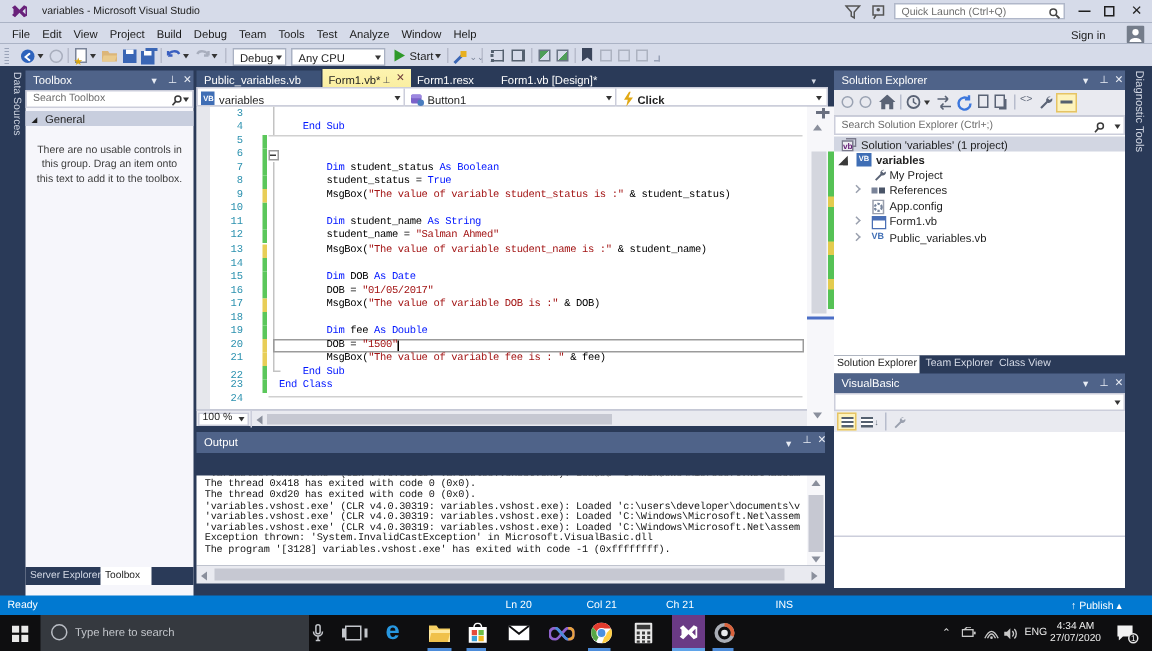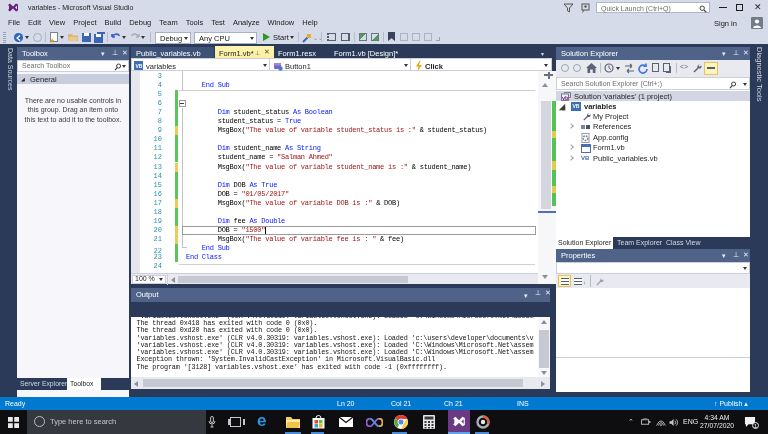--- a/index.html
+++ b/index.html
@@ -264,21 +264,21 @@
 
   <div class="abs" style="left:51px;top:154.5px;width:354px;height:9px;border:1px solid #9b9b9b"></div>
   <div class="abs" style="left:133.6px;top:155.5px;width:1px;height:7px;background:#000"></div>
 <div class="cl" style="left:55px;top:10.05px"><span class="k">    End Sub</span></div>
     <div class="cl" style="left:55px;top:37.20px">        <span class="k">Dim</span> student_status <span class="k">As Boolean</span></div>
     <div class="cl" style="left:55px;top:46.25px">        student_status = <span class="k">True</span></div>
     <div class="cl" style="left:55px;top:55.30px">        MsgBox(<span class="s">"The value of variable student_status is :"</span> &amp; student_status)</div>
     <div class="cl" style="left:55px;top:73.40px">        <span class="k">Dim</span> student_name <span class="k">As String</span></div>
     <div class="cl" style="left:55px;top:82.45px">        student_name = <span class="s">"Salman Ahmed"</span></div>
     <div class="cl" style="left:55px;top:91.50px">        MsgBox(<span class="s">"The value of variable student_name is :"</span> &amp; student_name)</div>
-    <div class="cl" style="left:55px;top:109.60px">        <span class="k">Dim</span> DOB <span class="k">As True</span></div>
+    <div class="cl" style="left:55px;top:109.60px">        <span class="k">Dim</span> DOB <span class="k">As Date</span></div>
     <div class="cl" style="left:55px;top:118.65px">        DOB = <span class="s">"01/05/2017"</span></div>
     <div class="cl" style="left:55px;top:127.70px">        MsgBox(<span class="s">"The value of variable DOB is :"</span> &amp; DOB)</div>
     <div class="cl" style="left:55px;top:145.80px">        <span class="k">Dim</span> fee <span class="k">As Double</span></div>
     <div class="cl" style="left:55px;top:154.85px">        DOB = <span class="s">"1500"</span></div>
     <div class="cl" style="left:55px;top:163.90px">        MsgBox(<span class="s">"The value of variable fee is : "</span> &amp; fee)</div>
     <div class="cl" style="left:55px;top:172.95px"><span class="k">    End Sub</span></div>
     <div class="cl" style="left:55px;top:182.00px"><span class="k">End Class</span></div>
   </div>
 
 <div class="abs" style="left:538px;top:71px;width:18px;height:213px;background:#F7F7FA">
@@ -414,21 +414,21 @@
 
   <div class="abs" style="left:0;top:190px;width:194px;height:11.5px;background:#2A3A58">
     <span style="position:absolute;left:0;top:0;width:57px;height:11.5px;background:#fff;color:#1e1e1e;font-size:7px;padding:2px 0 0 2px">Solution Explorer</span>
     <span style="position:absolute;left:61px;top:2px;font-size:7px;color:#D5DAE6">Team Explorer</span>
     <span style="position:absolute;left:110px;top:2px;font-size:7px;color:#D5DAE6">Class View</span>
   </div>
 </div>
 
 <div class="abs" style="left:556px;top:249px;width:194px;height:143px">
   <div class="hdr abs" style="left:0;top:0;width:194px;height:13px">
-    <span style="position:absolute;left:5px;top:2px">Properties</span>
+    <span style="position:absolute;left:5px;top:2px">VisualBasic</span>
     <span class="hico" style="left:166px;top:3px">▾</span>
     <span class="hico" style="left:177px">⊥</span>
     <span class="hico" style="left:187px">✕</span>
   </div>
   <div class="abs" style="left:0;top:13px;width:194px;height:12px;background:#fff;border:1px solid #CCCEDB">
       <span class="carr" style="top:4px"></span>
     </div>
   <div class="abs" style="left:0;top:25px;width:194px;height:14px;background:#E9EAF0">
     <div class="abs" style="left:2px;top:1px;width:13px;height:12px;background:#FDF3BC;border:1px solid #E5C365"></div>
     <div class="abs" style="left:4.5px;top:3.5px;width:8px;height:7px;background:repeating-linear-gradient(#54606f 0 1.4px,#fff 1.4px 2.8px)"></div>

